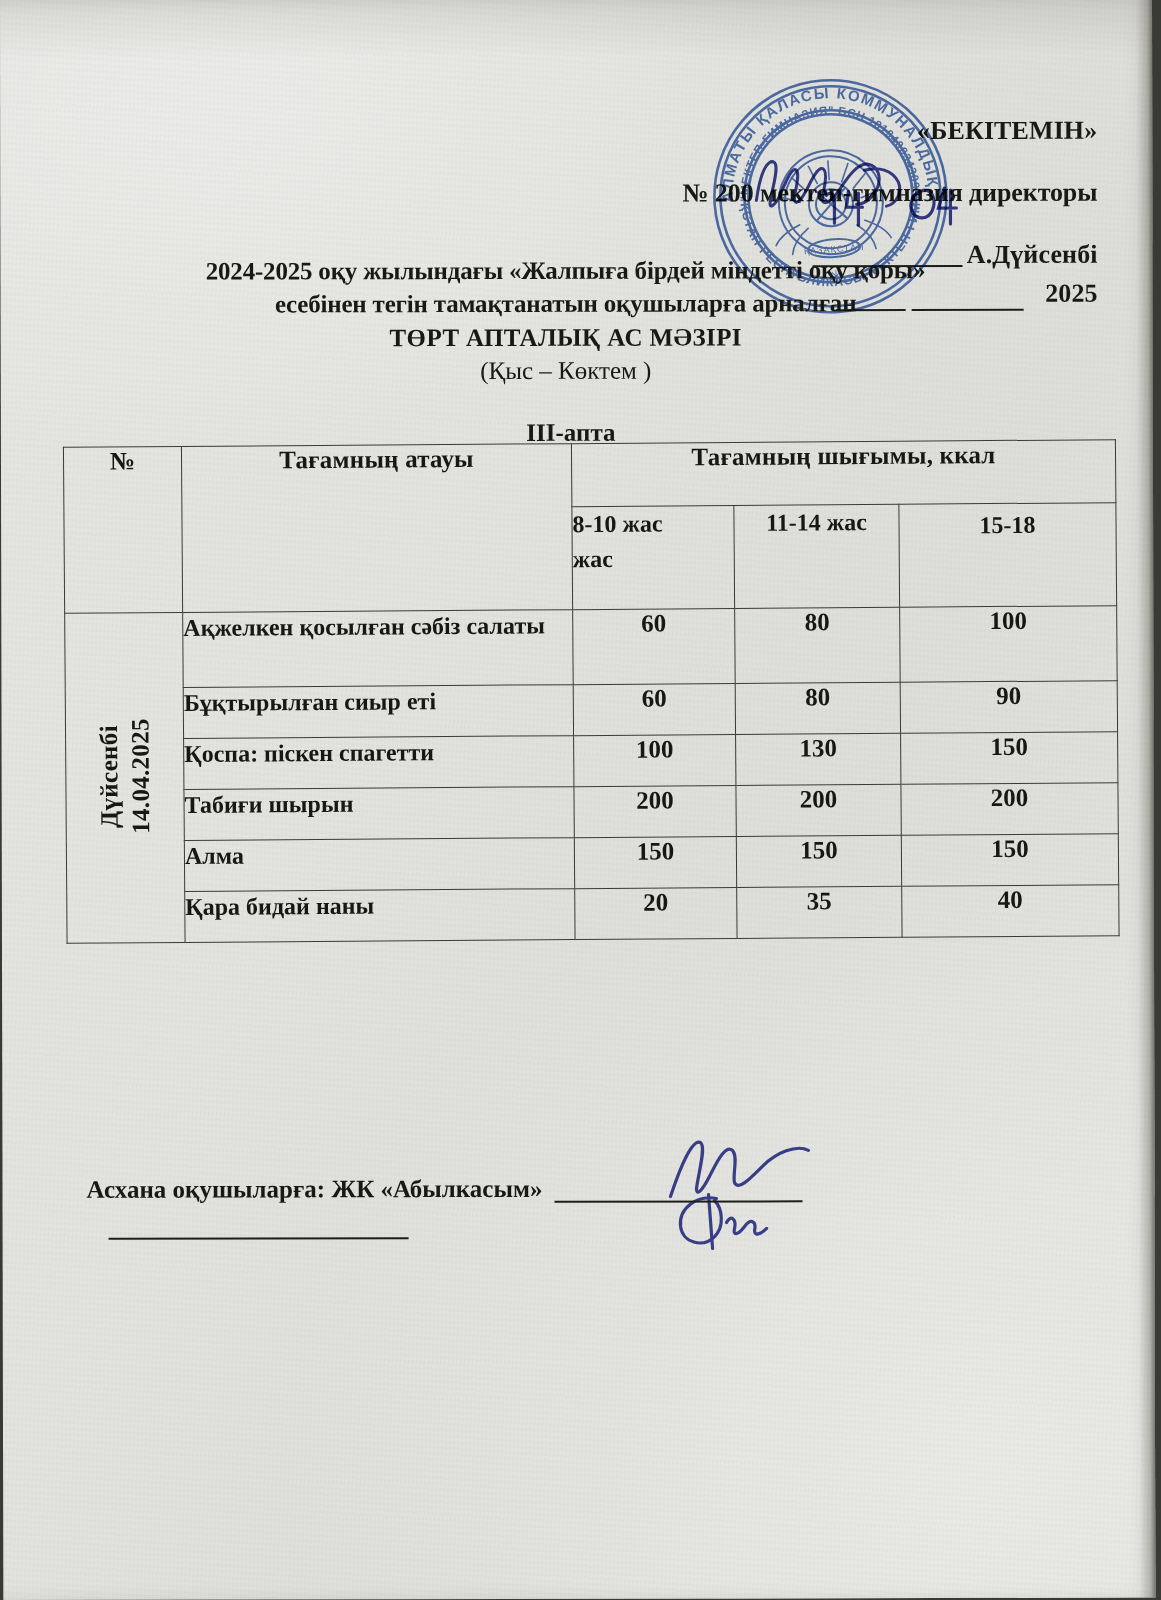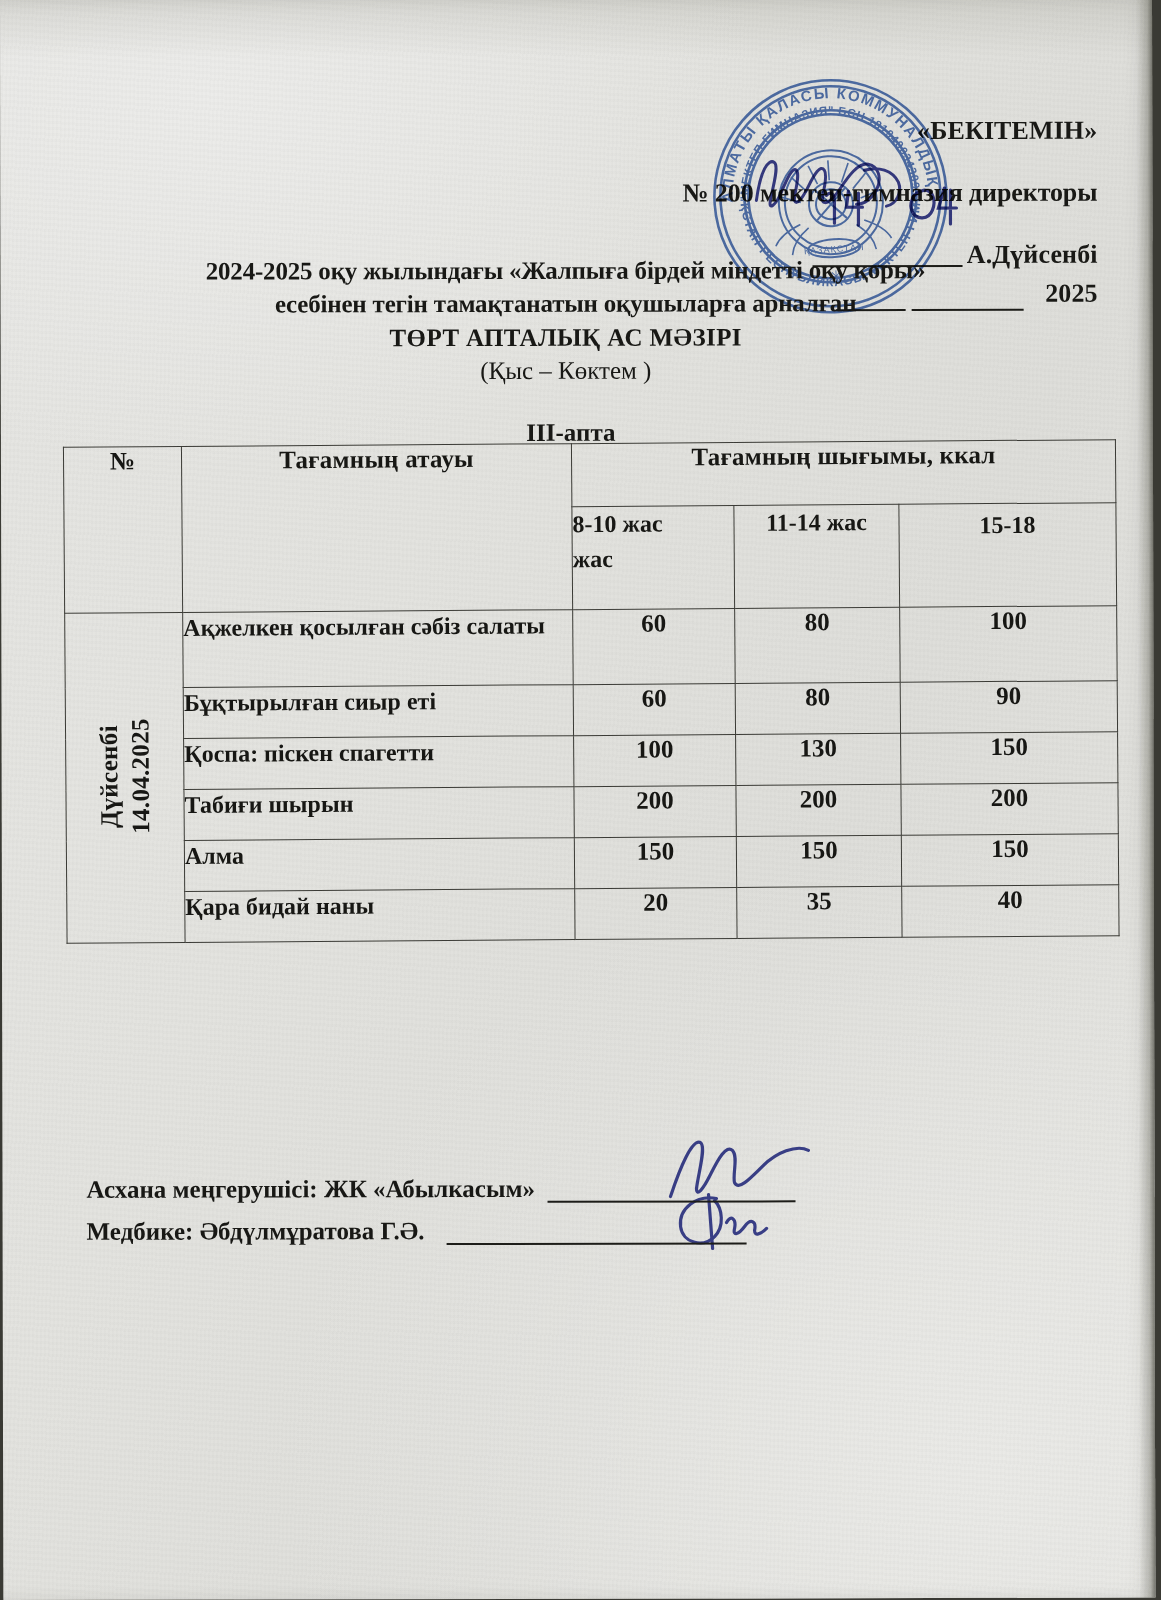--- a/index.html
+++ b/index.html
@@ -393,25 +393,24 @@
             <td class="val">20</td>
             <td class="val">35</td>
             <td class="val">40</td>
           </tr>
         </tbody>
       </table>
     </div>
 
     <div id="footer">
       <div class="sig-row" id="sig-row-chef">
-        <span class="lbl">Асхана меңгерушісі: ЖК «Абылкасым»</span>
+        <span class="lbl">Асхана оқушыларға: ЖК «Абылкасым»</span>
         <span class="rule"></span>
       </div>
       <div class="sig-row" id="sig-row-nurse">
-        <span class="lbl">Медбике:  Әбдүлмұратова Г.Ә.</span>
         <span class="rule"></span>
       </div>
     </div>
 
   </div>
 
   <div id="paper-edge-right"></div>
   <div id="top-shadow"></div>
 </div>
 

